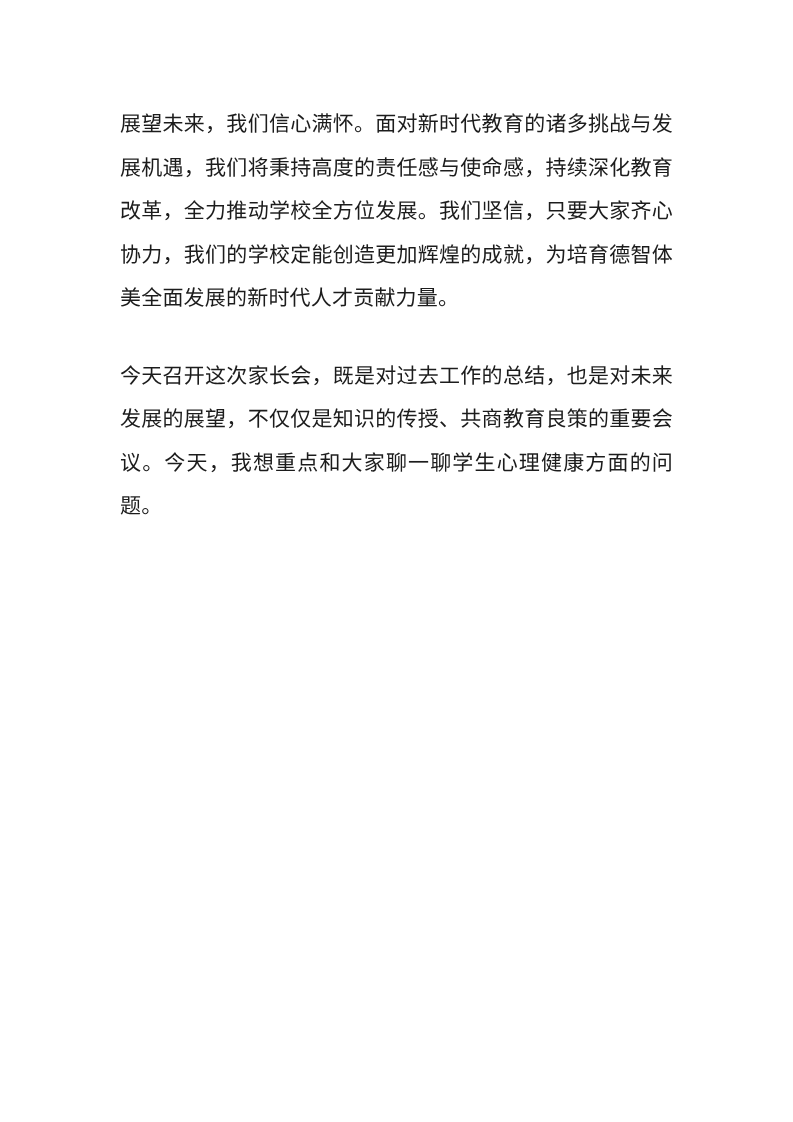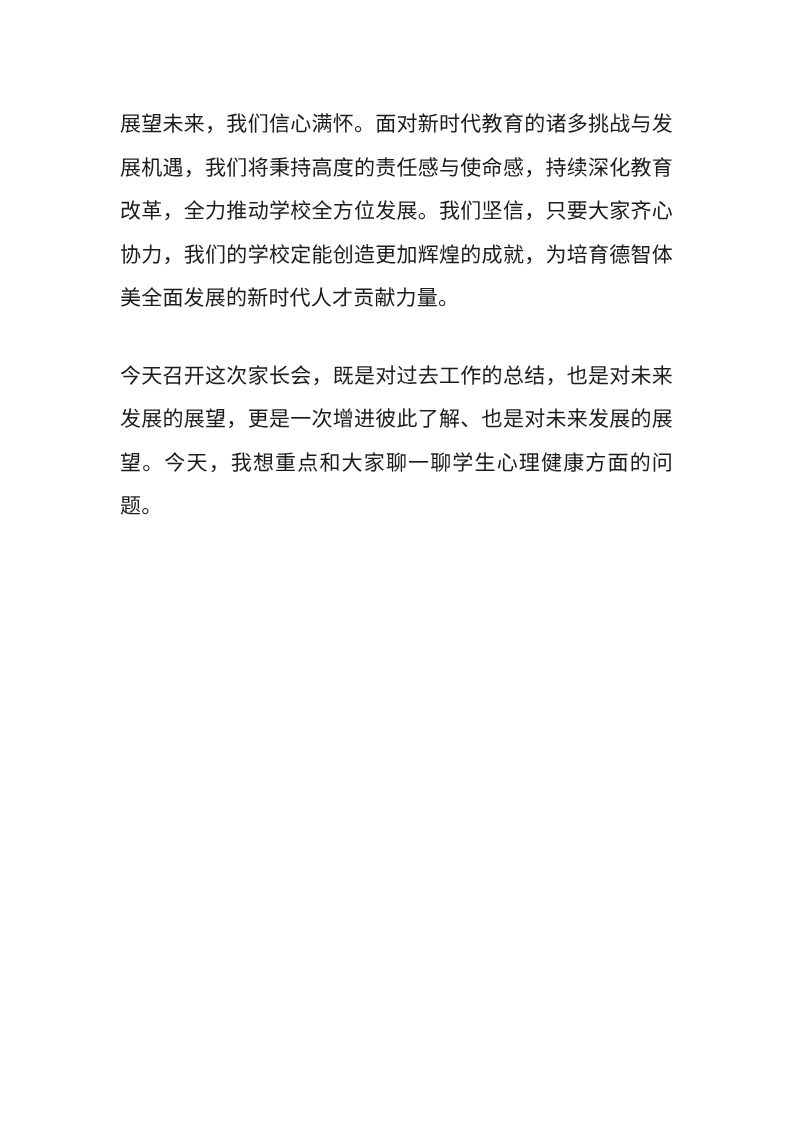--- a/index.html
+++ b/index.html
@@ -28,14 +28,14 @@
     text-align: justify;
     letter-spacing: 0.2px;
     word-break: break-all;
   }
 </style>
 </head>
 <body>
 
 <div class="page">
   <p class="para">展望未来，我们信心满怀。面对新时代教育的诸多挑战与发展机遇，我们将秉持高度的责任感与使命感，持续深化教育改革，全力推动学校全方位发展。我们坚信，只要大家齐心协力，我们的学校定能创造更加辉煌的成就，为培育德智体美全面发展的新时代人才贡献力量。</p>
-  <p class="para">今天召开这次家长会，既是对过去工作的总结，也是对未来发展的展望，更是一次增进彼此了解、也是对未来发展的展望。今天，我想重点和大家聊一聊学生心理健康方面的问题。</p>
+  <p class="para">今天召开这次家长会，既是对过去工作的总结，也是对未来发展的展望，不仅仅是知识的传授、共商教育良策的重要会议。今天，我想重点和大家聊一聊学生心理健康方面的问题。</p>
 </div>
 
 </body></html>

